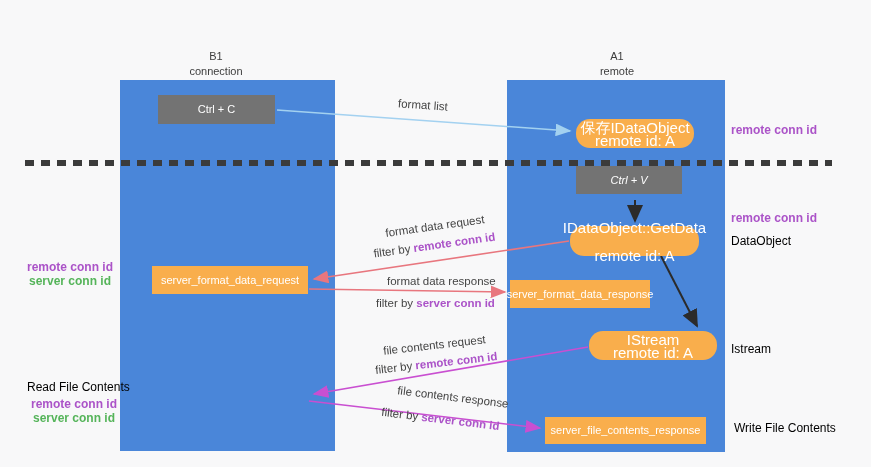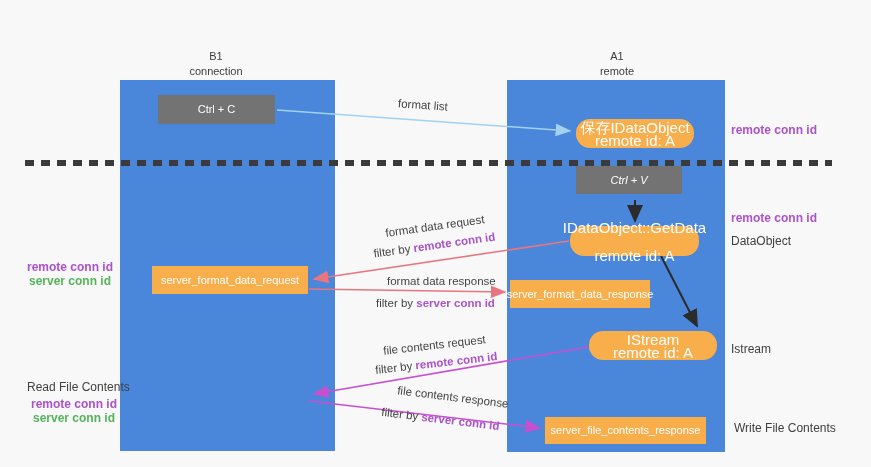--- a/index.html
+++ b/index.html
@@ -45,21 +45,21 @@
   #lbl-fdr-filter  { left:373px; top:239px; transform:rotate(-8deg); }
   #lbl-fdresp        { left:387px; top:275px; }
   #lbl-fdresp-filter { left:376px; top:297px; }
   #lbl-fcr         { left:383px; top:339px; transform:rotate(-6.5deg); }
   #lbl-fcr-filter  { left:375px; top:357px; transform:rotate(-6.5deg); }
   #lbl-fcresp        { left:397px; top:391px; transform:rotate(7deg); }
   #lbl-fcresp-filter { left:381px; top:413px; transform:rotate(7deg); }
 
   .side-note { position:absolute; white-space:nowrap; font-size:12px; }
   .side-note.bold { font-weight:bold; }
-  .side-note.dark { color:#404040; }
+  .side-note.dark { color:#000000; }
 
   #note-left-remote   { left:27px; top:260px; }
   #note-left-server   { left:29px; top:274px; }
   #note-read-title    { left:27px; top:380px; }
   #note-read-remote   { left:31px; top:397px; }
   #note-read-server   { left:33px; top:411px; }
   #note-right-clip    { left:731px; top:123px; }
   #note-right-remote2 { left:731px; top:211px; }
   #note-dataobject    { left:731px; top:234px; }
   #note-istream       { left:731px; top:342px; }

